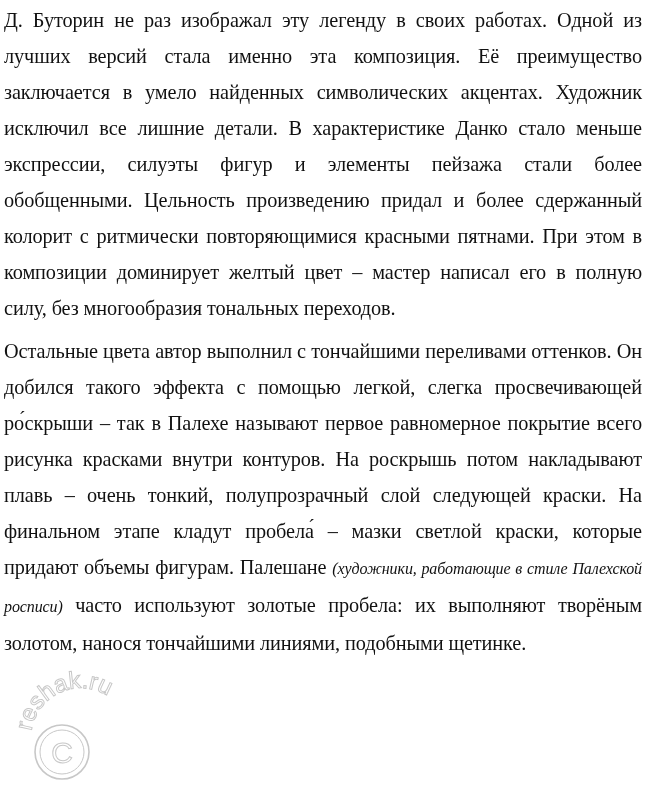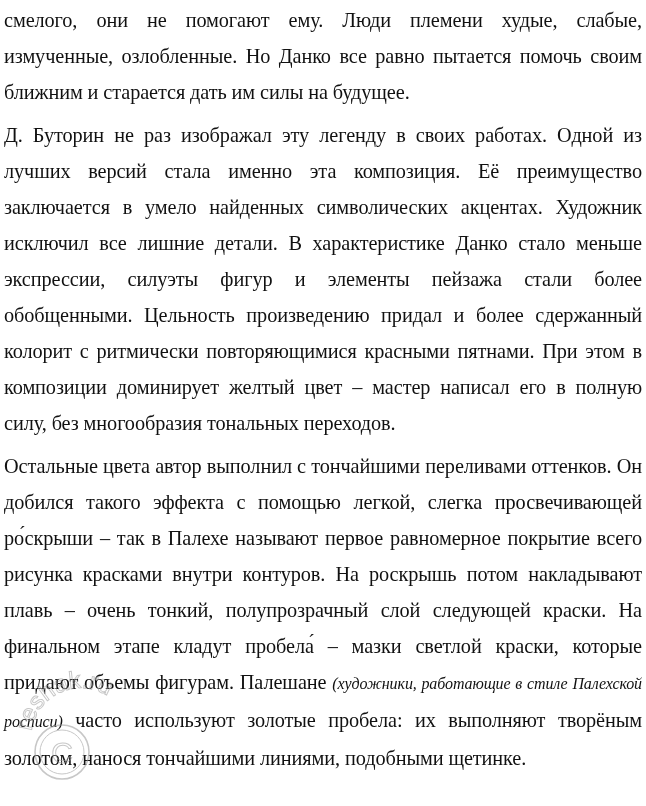--- a/index.html
+++ b/index.html
@@ -40,23 +40,20 @@
       height: 140px;
       pointer-events: none;
       opacity: 0.55;
     }
   </style>
 </head>
 <body>
 
 <div class="page">
   <p class="para">
-    <span>смелого, они не помогают ему. Люди племени худые, слабые, измученные, озлобленные. Но Данко все равно пытается помочь своим ближним и старается дать им силы на будущее.</span>
-  </p>
-  <p class="para">
     <span>Д. Буторин не раз изображал эту легенду в своих работах. Одной из лучших версий стала именно эта композиция. Её преимущество заключается в умело найденных символических акцентах. Художник исключил все лишние детали. В характеристике Данко стало меньше экспрессии, силуэты фигур и элементы пейзажа стали более обобщенными. Цельность произведению придал и более сдержанный колорит с ритмически повторяющимися красными пятнами. При этом в композиции доминирует желтый цвет – мастер написал его в полную силу, без многообразия тональных переходов.</span>
   </p>
   <p class="para">
     <span>Остальные цвета автор выполнил с тончайшими переливами оттенков. Он добился такого эффекта с помощью легкой, слегка просвечивающей ро́скрыши – так в Палехе называют первое равномерное покрытие всего рисунка красками внутри контуров. На роскрышь потом накладывают плавь – очень тонкий, полупрозрачный слой следующей краски. На финальном этапе кладут пробела́ – мазки светлой краски, которые придают объемы фигурам. Палешане </span><span class="it">(художники, работающие в стиле Палехской росписи)</span><span> часто используют золотые пробела: их выполняют творёным золотом, нанося тончайшими линиями, подобными щетинке.</span>
   </p>
 </div>
 
 <div class="watermark">
   <svg width="140" height="140" viewBox="0 0 140 140">
     <defs>

